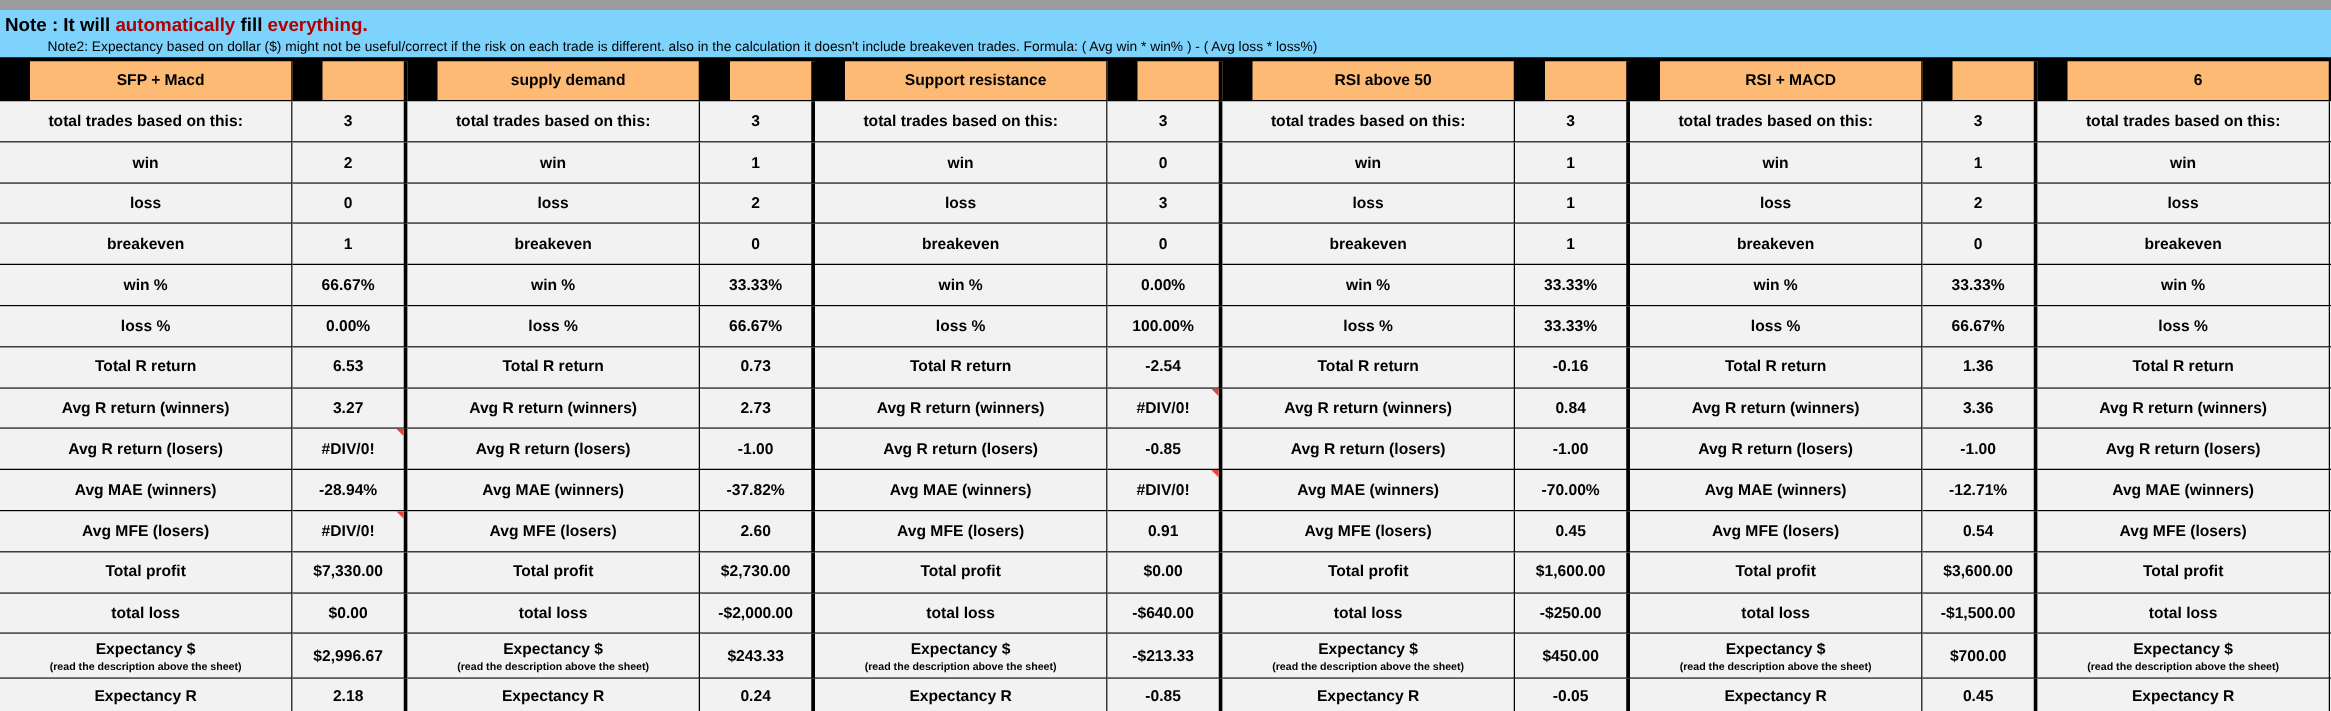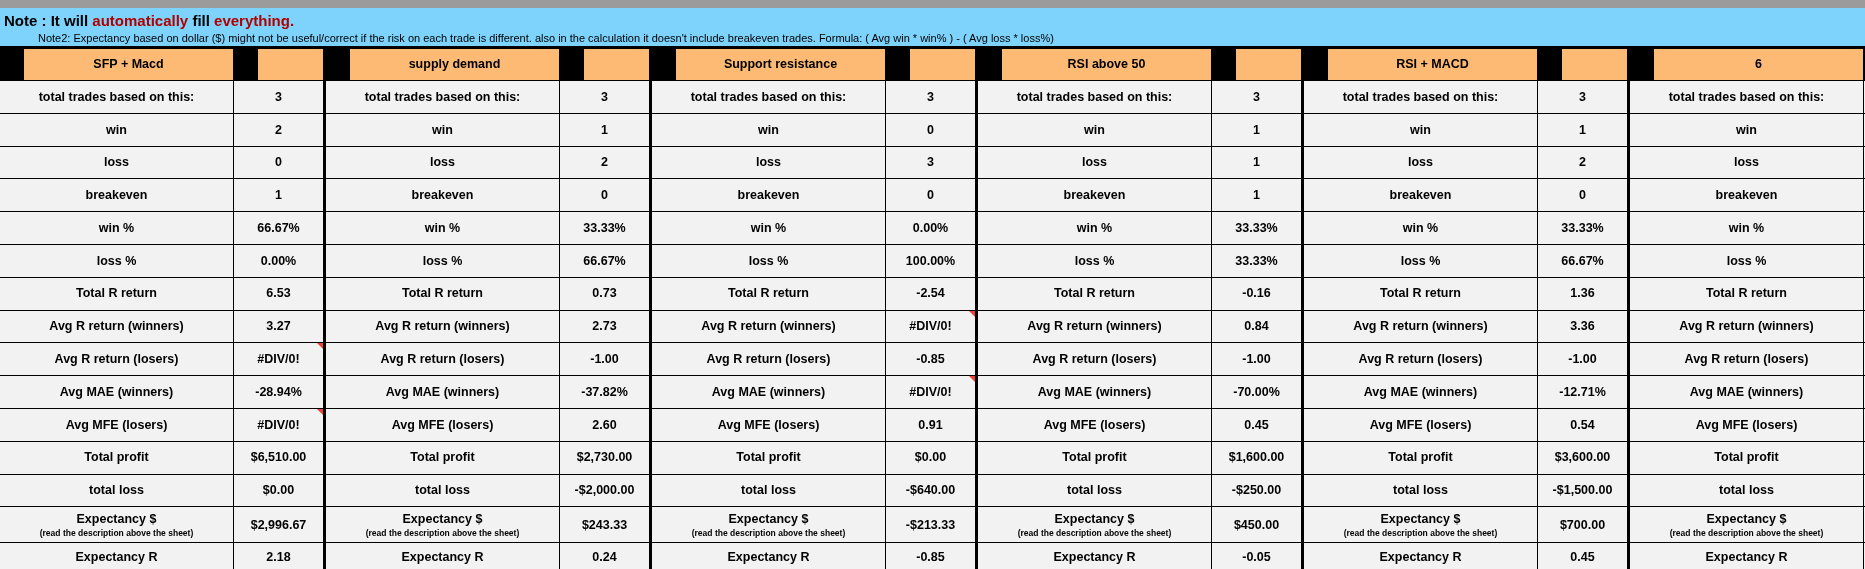--- a/index.html
+++ b/index.html
@@ -186,21 +186,21 @@
     <div class="cell group-end">2.60</div>
     <div class="cell ">Avg MFE (losers)</div>
     <div class="cell group-end">0.91</div>
     <div class="cell ">Avg MFE (losers)</div>
     <div class="cell group-end">0.45</div>
     <div class="cell ">Avg MFE (losers)</div>
     <div class="cell group-end">0.54</div>
     <div class="cell ">Avg MFE (losers)</div>
     <div class="cell sliver"></div>
     <div class="cell ">Total profit</div>
-    <div class="cell group-end">$6,510.00</div>
+    <div class="cell group-end">$7,330.00</div>
     <div class="cell ">Total profit</div>
     <div class="cell group-end">$2,730.00</div>
     <div class="cell ">Total profit</div>
     <div class="cell group-end">$0.00</div>
     <div class="cell ">Total profit</div>
     <div class="cell group-end">$1,600.00</div>
     <div class="cell ">Total profit</div>
     <div class="cell group-end">$3,600.00</div>
     <div class="cell ">Total profit</div>
     <div class="cell sliver"></div>

